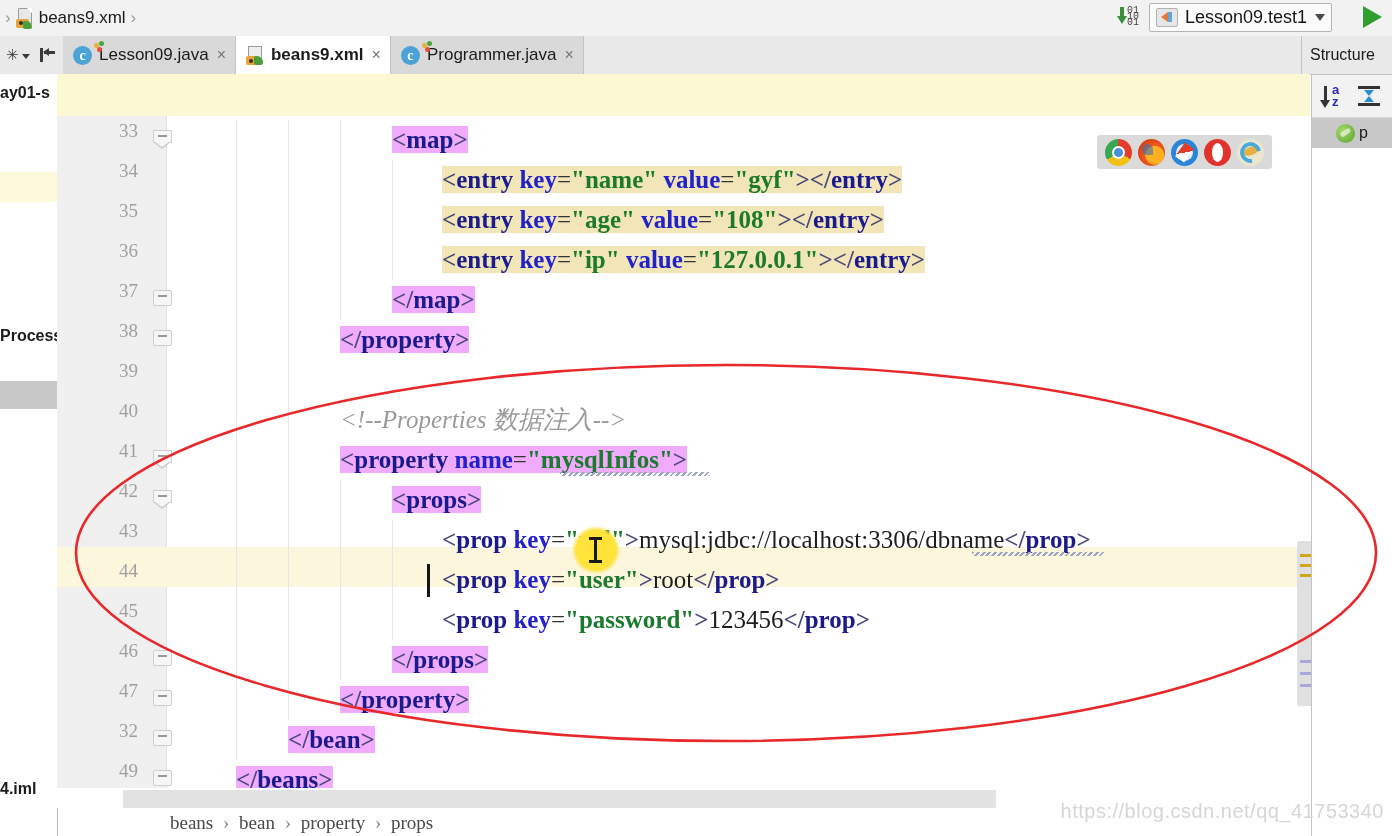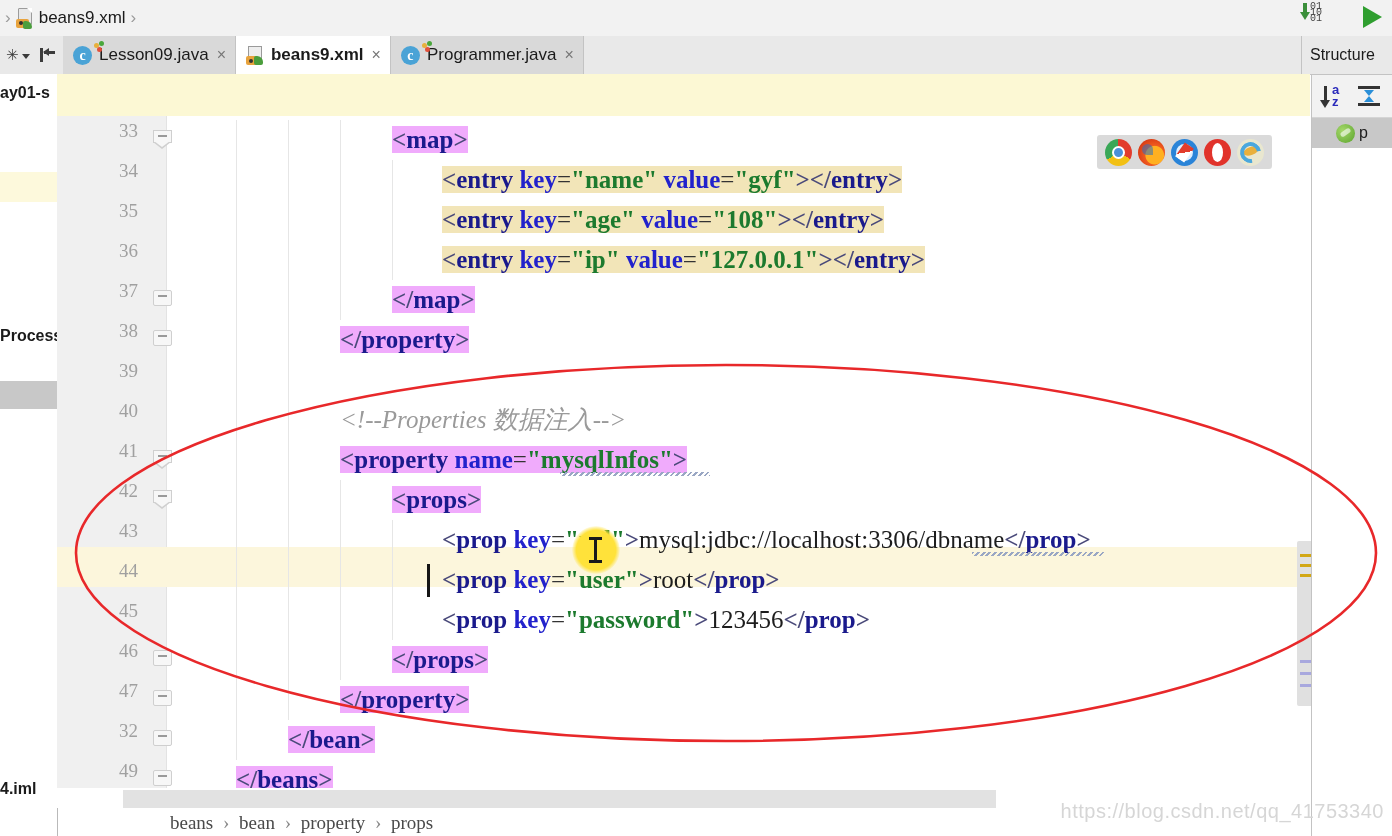--- a/index.html
+++ b/index.html
@@ -290,20 +290,25 @@
   </span>
   <span class="crumb-label">beans9.xml</span>
   <span class="nav-chev">›</span>
 
   <div id="run-widget">
     <span class="dl-icon">
       <span class="stem"></span>
         <span class="arw" style="top:9px;"></span>
       <span class="bits">01<br>10<br>01</span>
     </span>
+    <div id="run-config">
+      <span class="rc-ico"></span>
+      <span id="rc-label">Lesson09.test1</span>
+      <span class="chev-dn"></span>
+    </div>
   </div>
   <div id="run-play"></div>
 </div>
 
 <div id="tabbar" class="abs">
   <div id="tab-tools">
     <span class="tt-ico">
       <span class="tt-star">✳</span><span class="tt-caret"></span>
     </span>
     <span class="tt-ico" style="margin-left:6px;">

